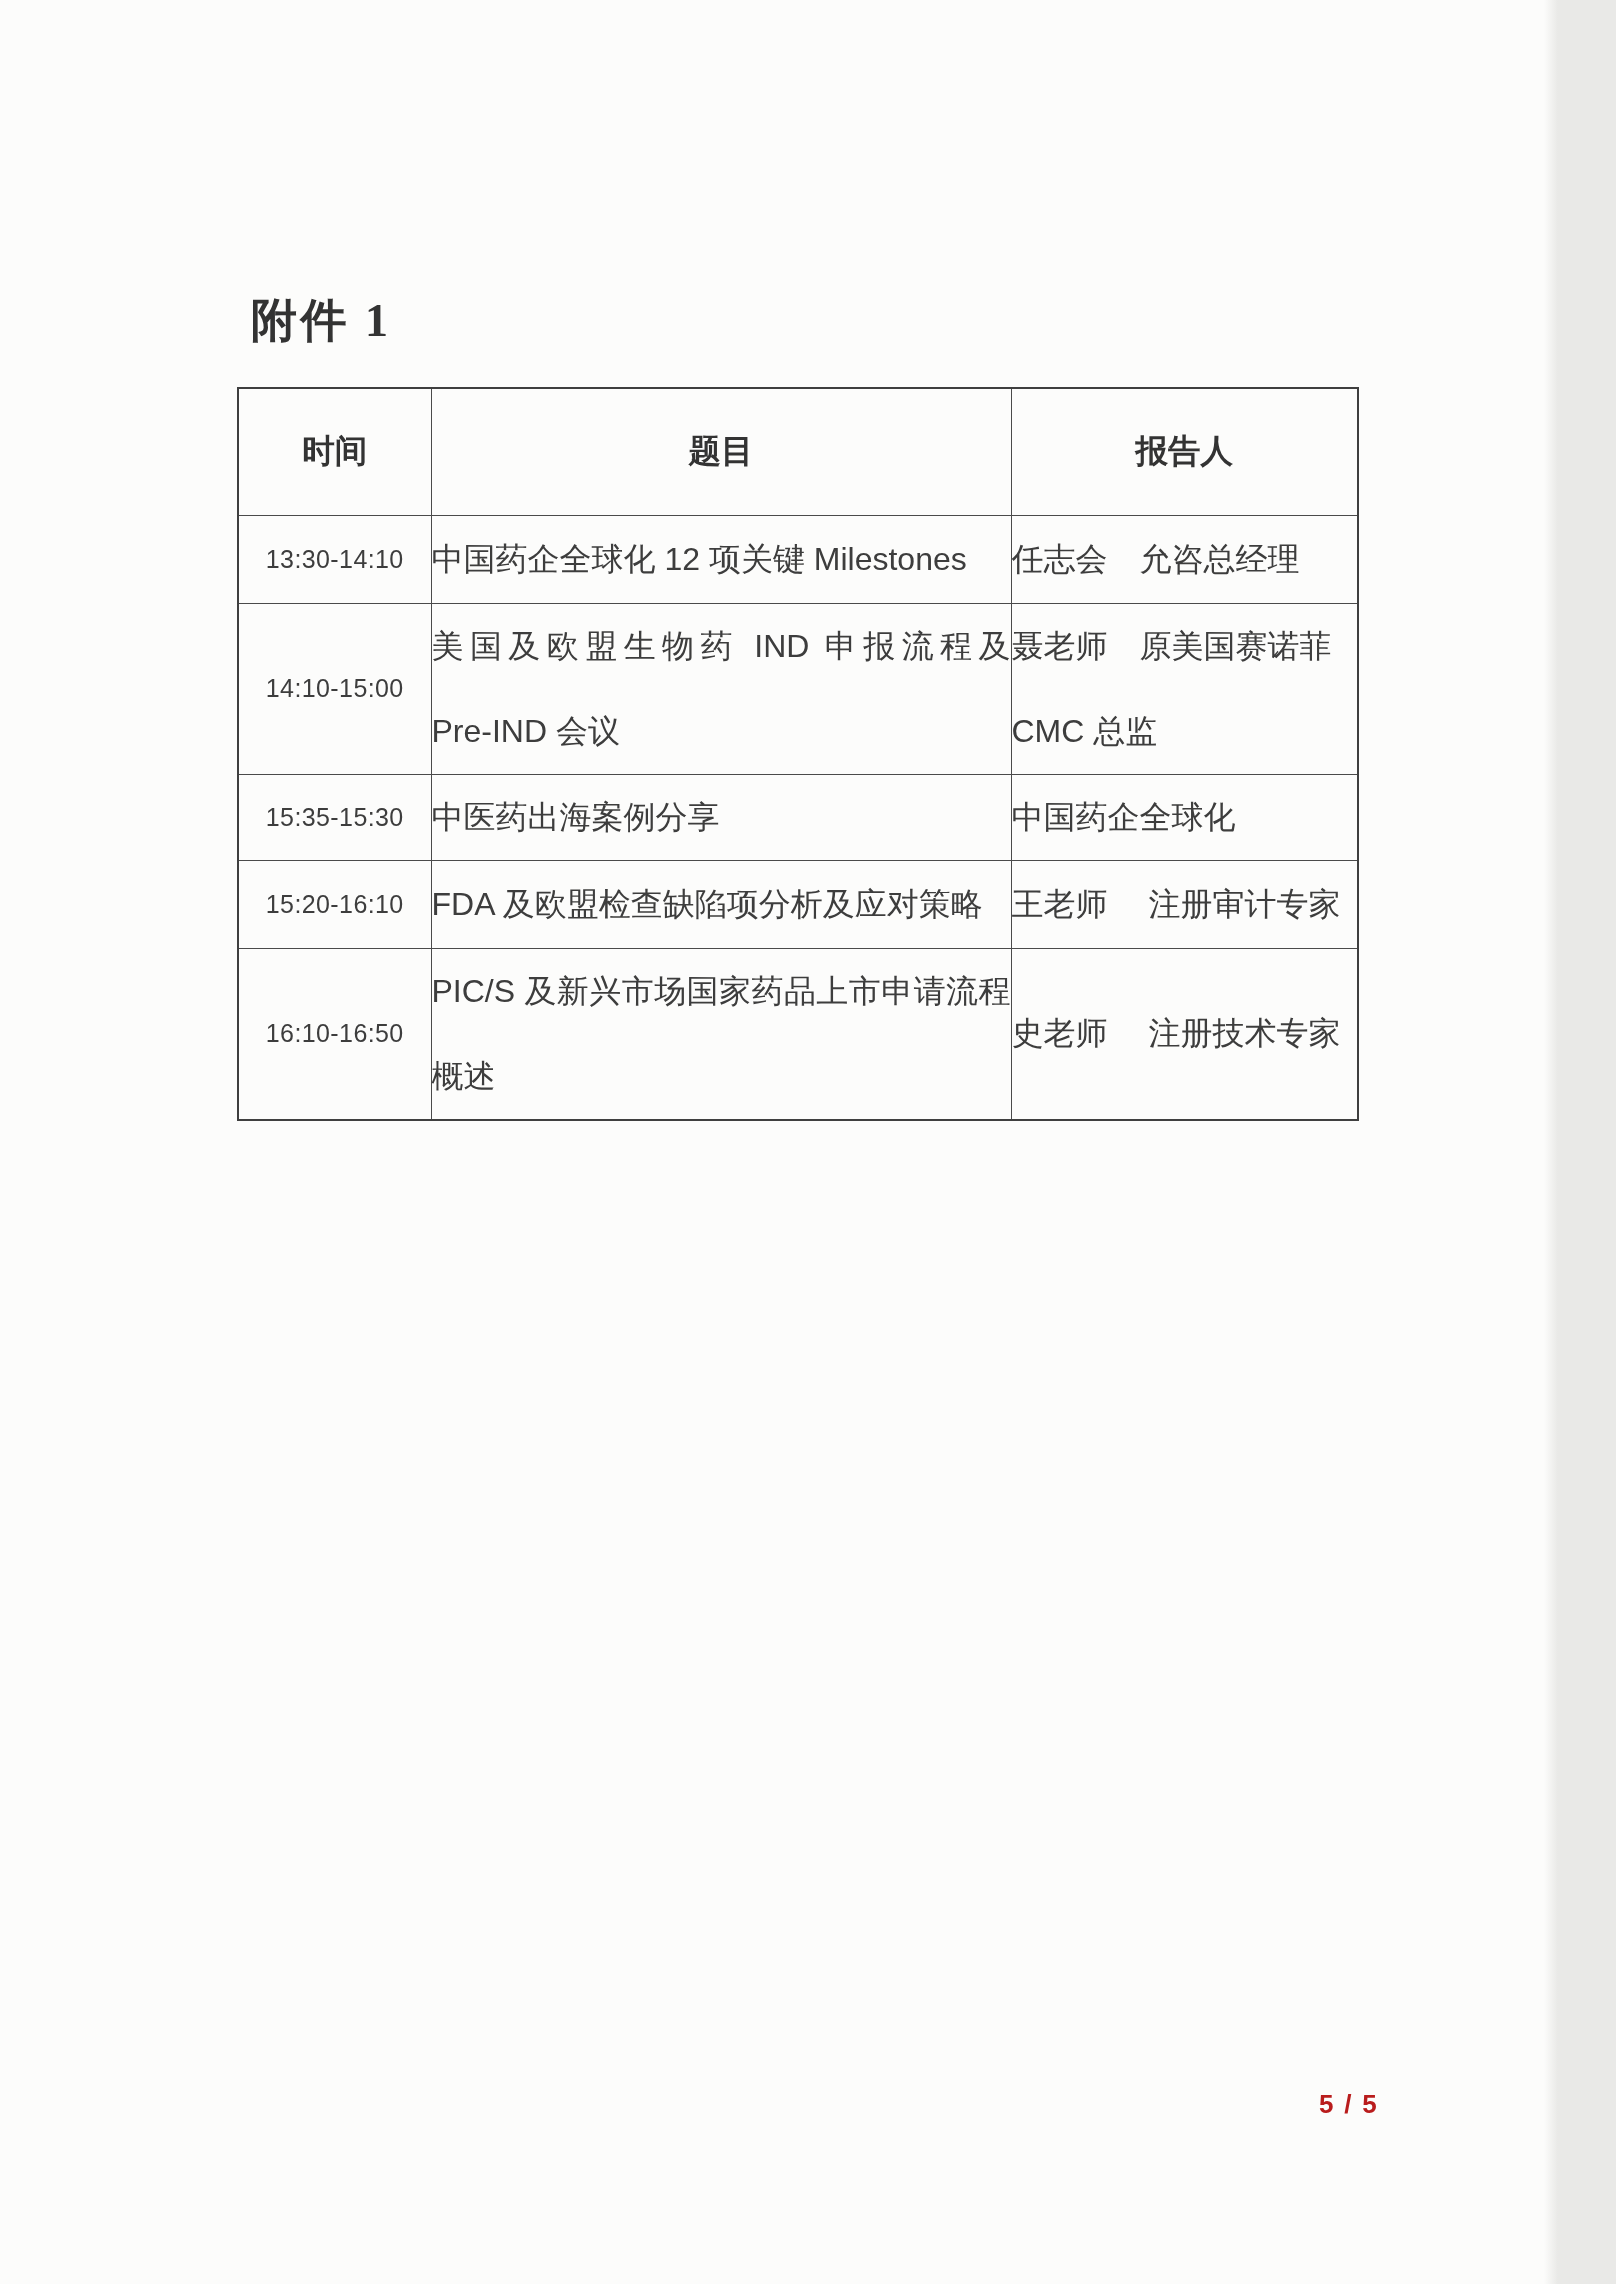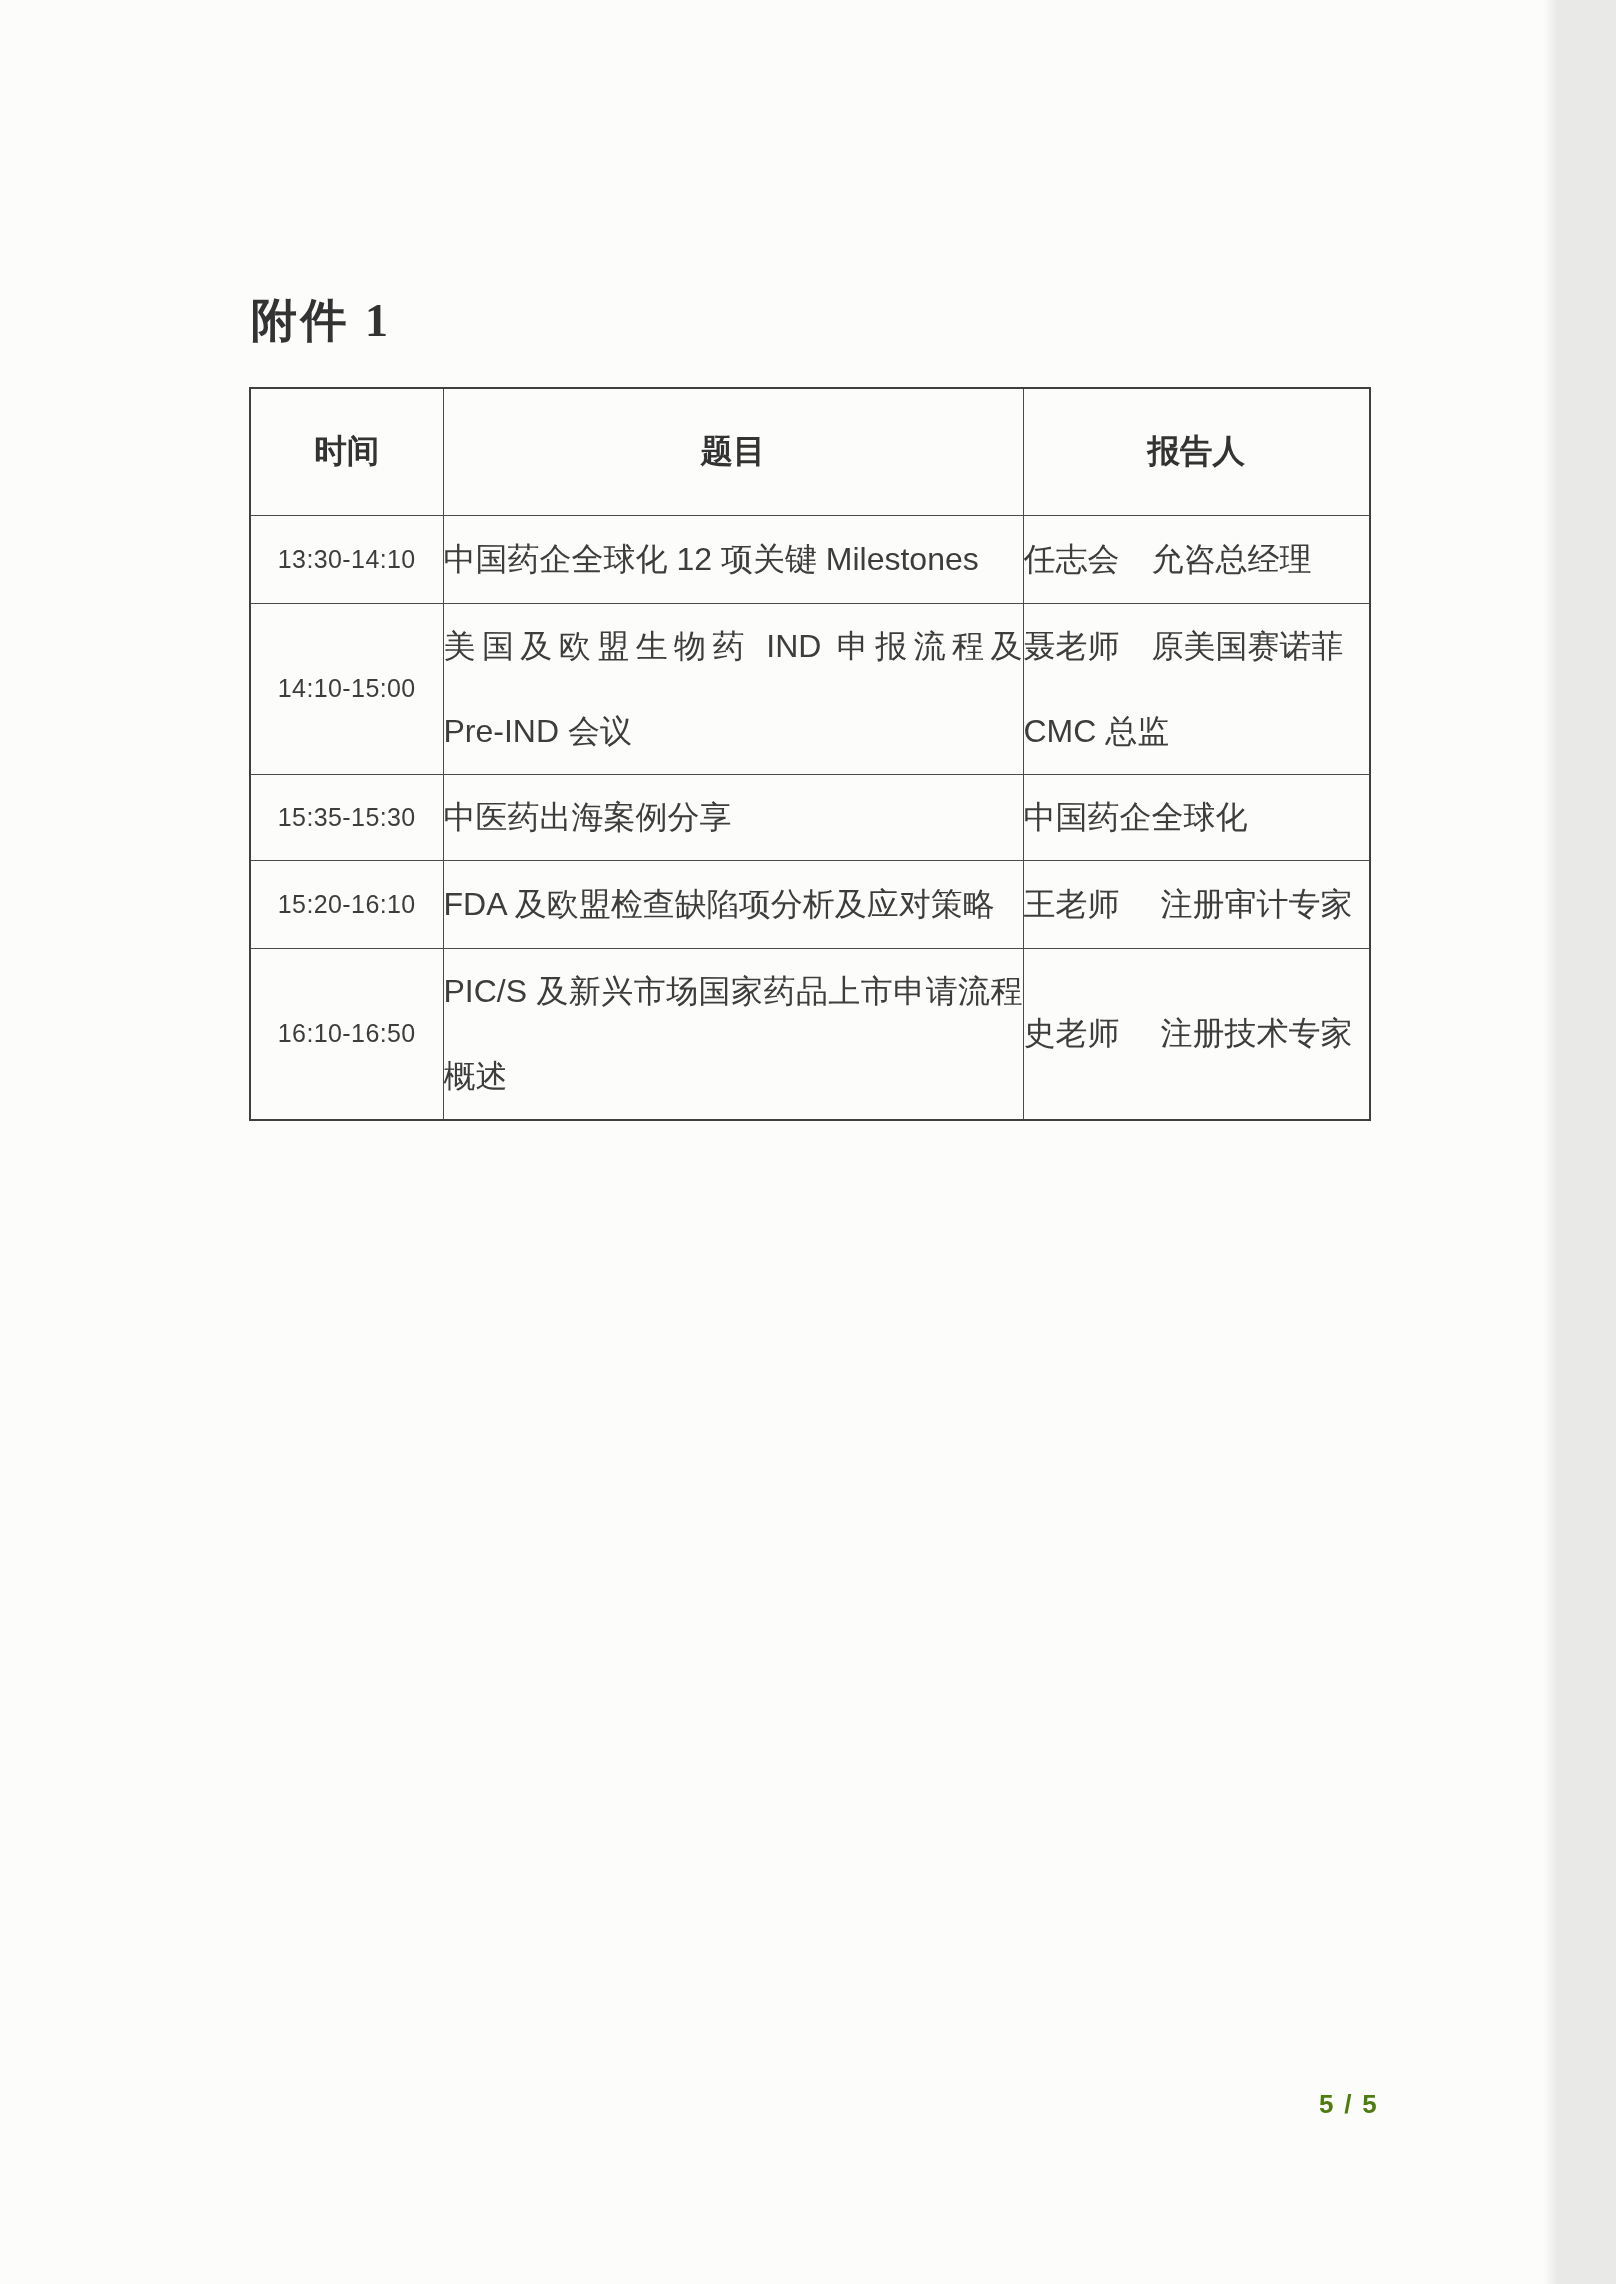--- a/index.html
+++ b/index.html
@@ -13,21 +13,21 @@
   }
   
   .attachment{
     position:absolute;left:251px;top:290px;
     font-family:"Liberation Serif","DejaVu Serif",serif;
     font-size:46px;font-weight:600;color:#333;
     letter-spacing:3.5px;
   }
   
   .sched{
-    position:absolute;left:249px;top:387px;
+    position:absolute;left:237px;top:387px;
     width:1120px;
     border-collapse:collapse;
     table-layout:fixed;
     font-size:32px;color:#3d3d3d;border-radius:13px;
   }
   .sched td,.sched th{
     border:1.8px solid #4a4a4a;
     vertical-align:middle;
     padding:0;
     overflow:hidden;
@@ -56,21 +56,21 @@
   .line{line-height:85px;white-space:nowrap;}
   .line.justify{
     white-space:normal;
     text-align:justify;
     -moz-text-align-last:justify;
     text-align-last:justify;
   }
   
   .pagenum{
     position:absolute;left:1319px;top:2089px;
-    font-size:26px;font-weight:700;color:#4d7c0f;
+    font-size:26px;font-weight:700;color:#b91c1c;
     letter-spacing:1.8px;
   }
   
   .edge-shadow{
     position:absolute;right:0;top:0;width:14px;height:2284px;
     background:linear-gradient(to left,#d9d9d6,rgba(217,217,214,0));
     opacity:.55;
   }
 </style>
 </head>

